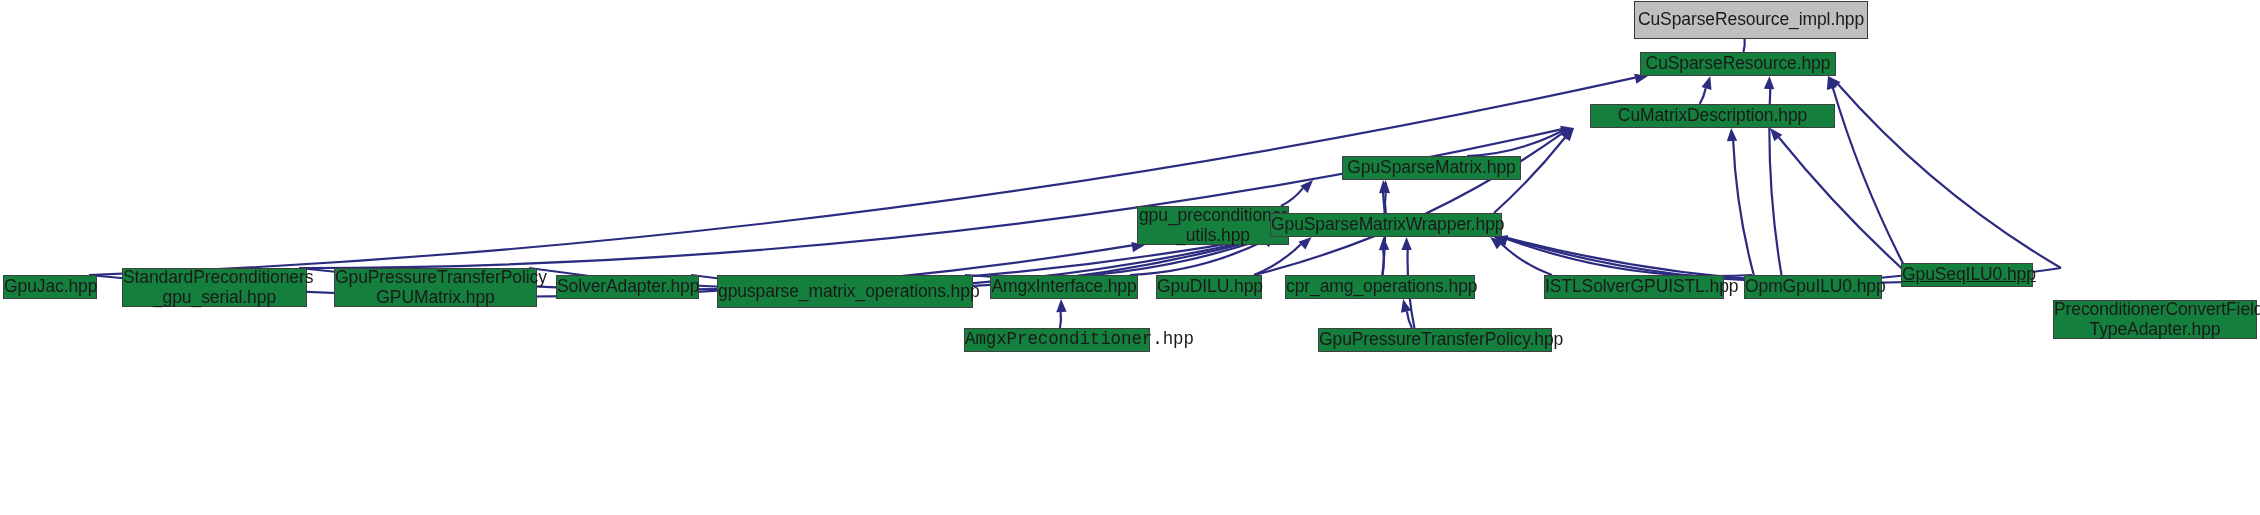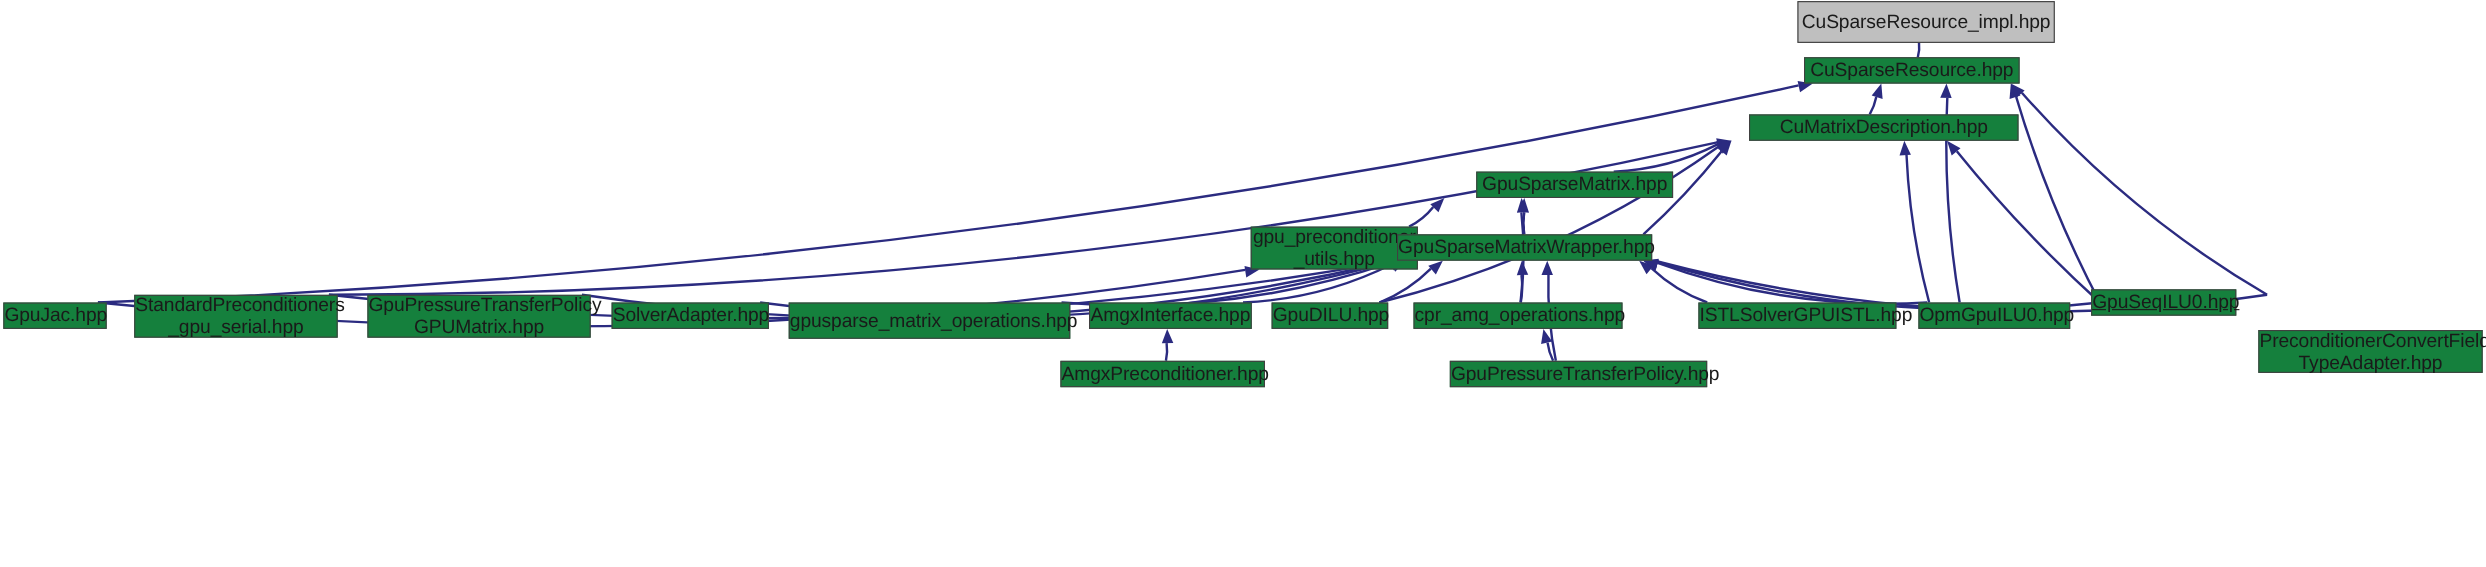--- a/index.html
+++ b/index.html
@@ -140,16 +140,16 @@
       <div class="node" style="left: 556px; top: 275px; width: 143px; height: 24px;"><span class="lbl">SolverAdapter.hpp</span></div>
       <div class="node" style="left: 717px; top: 275px; width: 256px; height: 33px;"><span class="lbl">gpusparse_matrix_operations.hpp</span></div>
       <div class="node" style="left: 990px; top: 275px; width: 148px; height: 24px;"><span class="lbl">AmgxInterface.hpp</span></div>
       <div class="node" style="left: 1156px; top: 275px; width: 106px; height: 24px;"><span class="lbl">GpuDILU.hpp</span></div>
       <div class="node" style="left: 1285px; top: 275px; width: 190px; height: 24px;"><span class="lbl">cpr_amg_operations.hpp</span></div>
       <div class="node" style="left: 1544px; top: 275px; width: 180px; height: 24px;"><span class="lbl">ISTLSolverGPUISTL.hpp</span></div>
       <div class="node" style="left: 1744px; top: 275px; width: 138px; height: 24px;"><span class="lbl">OpmGpuILU0.hpp</span></div>
       <div class="node" style="left: 1901px; top: 263px; width: 132px; height: 24px; text-decoration: underline;"><span class="lbl">GpuSeqILU0.hpp</span></div>
       <div class="node" style="left: 2053px; top: 268px; width: 204px; height: 39px; margin-top: 32px;"><span class="lbl">PreconditionerConvertField
 TypeAdapter.hpp</span></div>
-      <div class="node" style="left: 964px; top: 328px; width: 186px; height: 24px;"><span class="lbl">AmgxPreconditioner.hpp</span></div>
+      <div class="node" style="left: 964px; top: 328px; width: 186px; height: 24px; font-family: Liberation Mono, monospace;"><span class="lbl">AmgxPreconditioner.hpp</span></div>
       <div class="node" style="left: 1318px; top: 328px; width: 234px; height: 24px;"><span class="lbl">GpuPressureTransferPolicy.hpp</span></div>
     </div>
 </div>
 
 </body></html>

